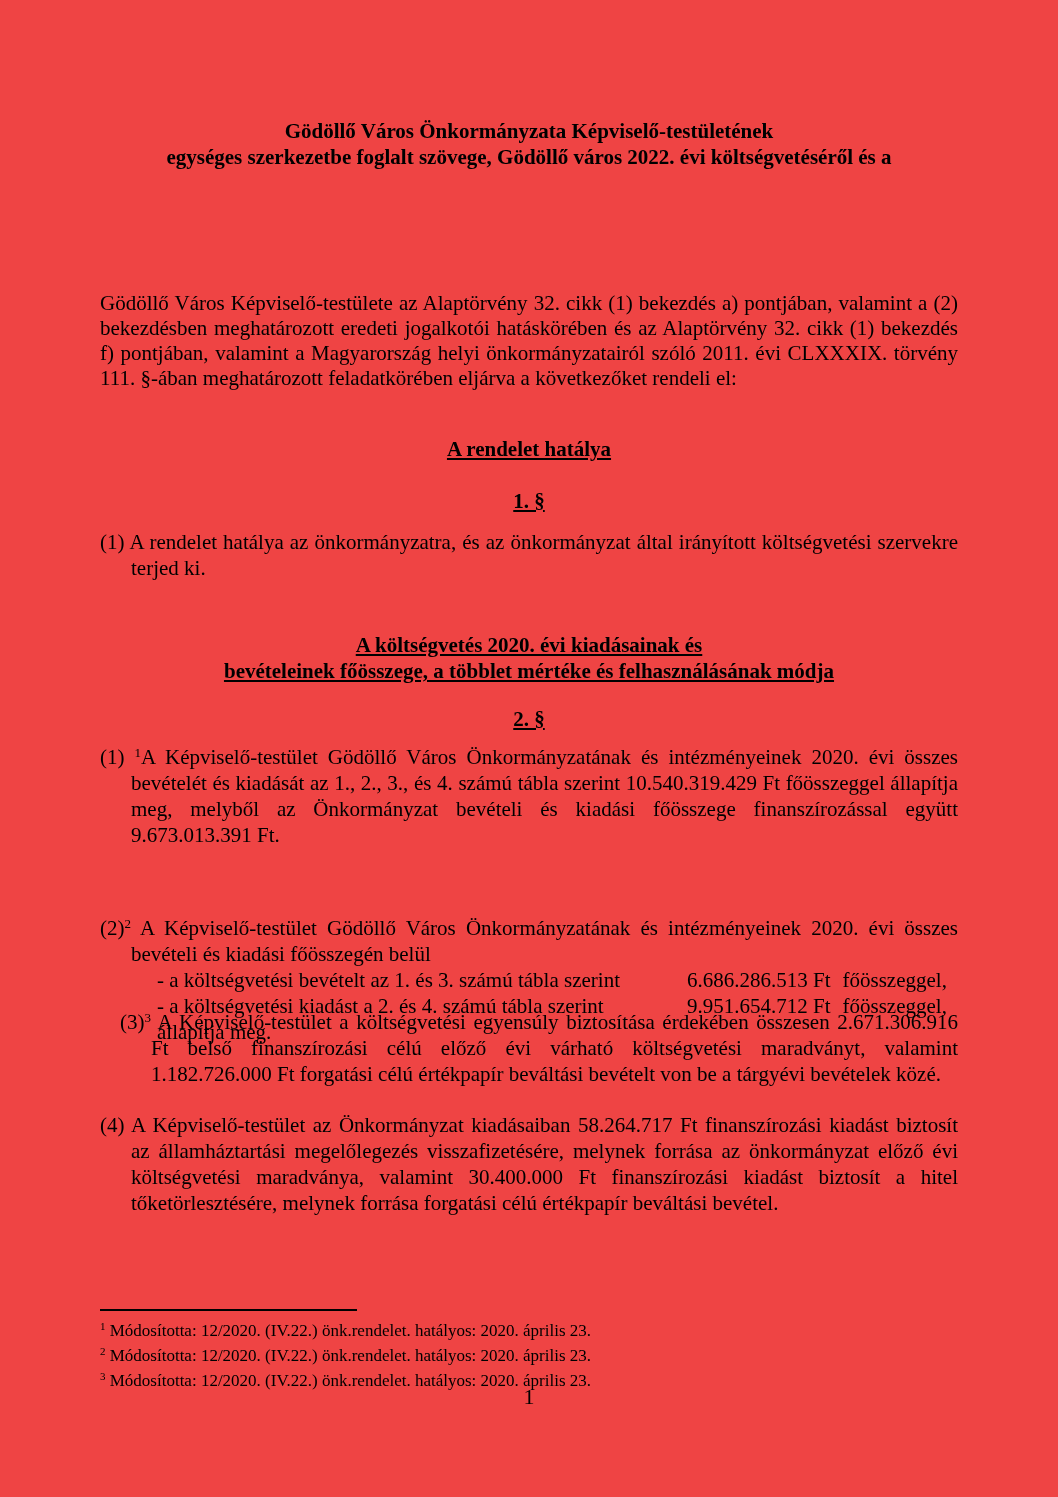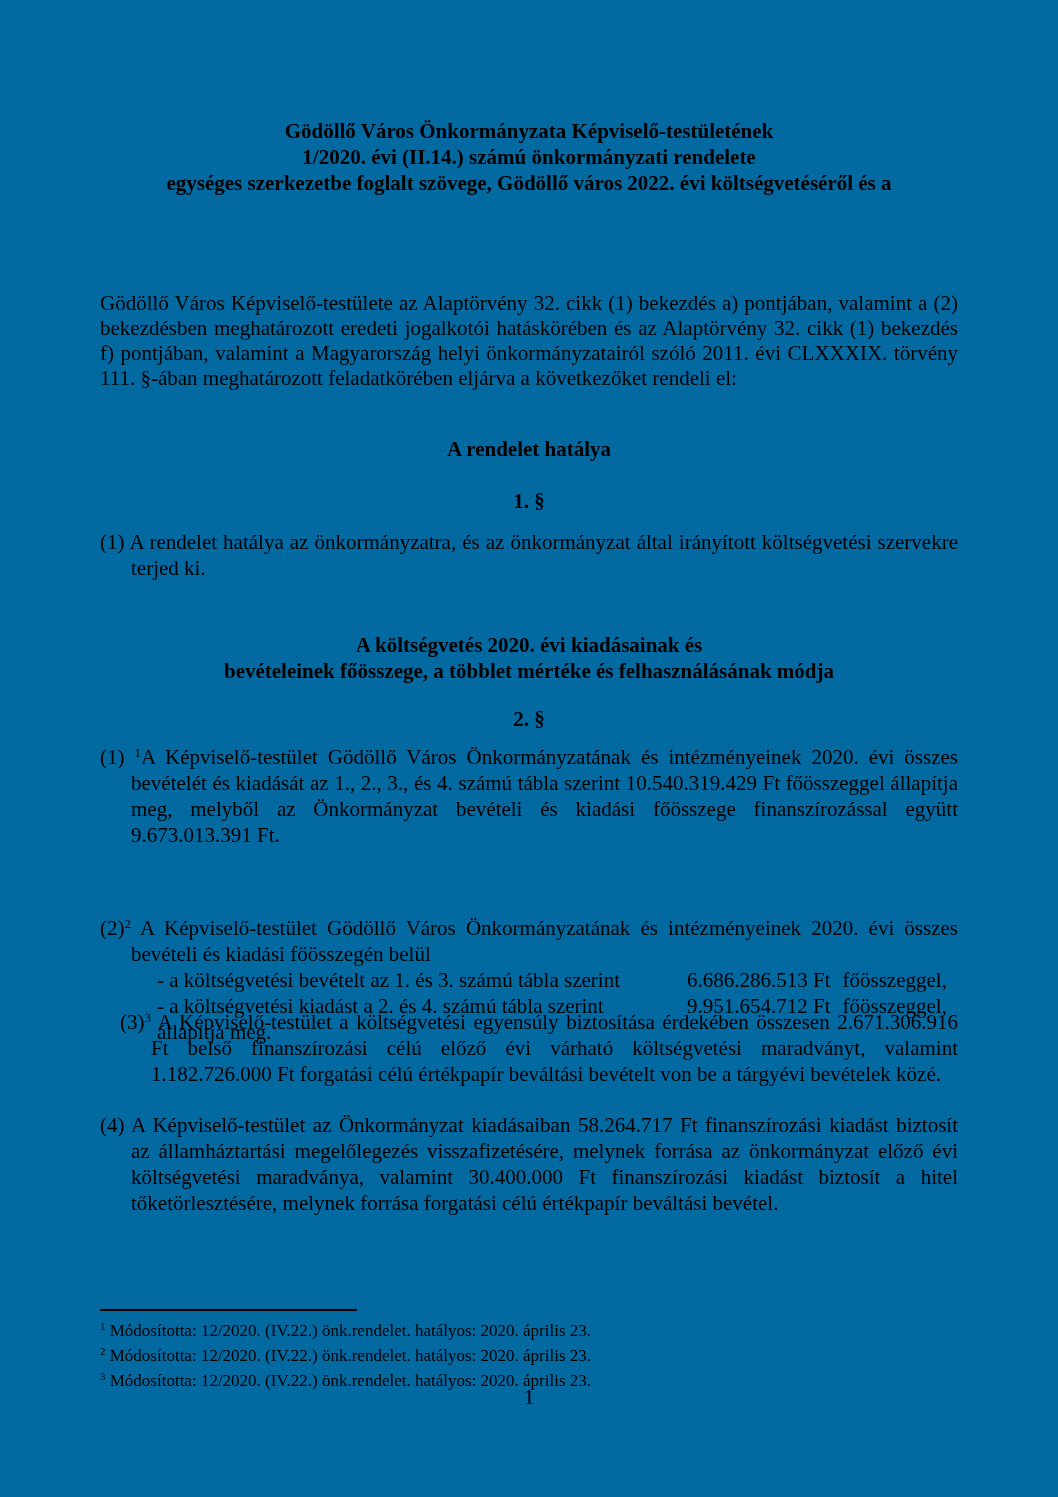--- a/index.html
+++ b/index.html
@@ -4,21 +4,21 @@
 <style>
   html, body {
     margin: 0;
     padding: 0;
     background: #ffffff;
   }
   .page {
     position: relative;
     width: 1058px;
     height: 1497px;
-    background: #0369a1;
+    background: #ef4444;
     color: #000000;
     font-family: "Liberation Serif", "DejaVu Serif", serif;
     font-size: 21px;
     overflow: hidden;
   }
   .abs {
     position: absolute;
     left: 100px;
     right: 100px;
   }
@@ -34,20 +34,21 @@
   .intro {
     top: 291px;
     text-align: justify;
     line-height: 25px;
   }
   
   .heading {
     text-align: center;
     font-weight: bold;
     line-height: 26px;
+    text-decoration: underline;
   }
   .h-sec1        { top: 436px; }
   .n-sec1        { top: 488px; }
   .h-sec2        { top: 632px; }
   .n-sec2        { top: 706px; }
   
   .para {
     text-align: justify;
     line-height: 26px;
   }
@@ -106,21 +107,20 @@
     line-height: 26px;
   }
 </style>
 </head>
 <body>
 
 <div class="page">
 
   <div class="abs title-block">
     <div class="title-line">Gödöllő Város Önkormányzata Képviselő-testületének</div>
-    <div class="title-line">1/2020. évi (II.14.) számú önkormányzati rendelete</div>
     <div class="title-line">egységes szerkezetbe foglalt szövege, Gödöllő város 2022. évi költségvetéséről és a</div>
   </div>
 
   <div class="abs intro">Gödöllő Város Képviselő-testülete az Alaptörvény 32. cikk (1) bekezdés a) pontjában, valamint a (2) bekezdésben meghatározott eredeti jogalkotói hatáskörében és az Alaptörvény 32. cikk (1) bekezdés f) pontjában, valamint a Magyarország helyi önkormányzatairól szóló 2011. évi CLXXXIX. törvény 111. §-ában meghatározott feladatkörében eljárva a következőket rendeli el:</div>
 
   <div class="abs heading h-sec1">A rendelet hatálya</div>
   <div class="abs heading n-sec1">1. §</div>
 
   <div class="abs para hang p-1-1"><span>(1)</span> <span>A rendelet hatálya az önkormányzatra, és az önkormányzat által irányított költségvetési szervekre terjed ki.</span></div>
 

